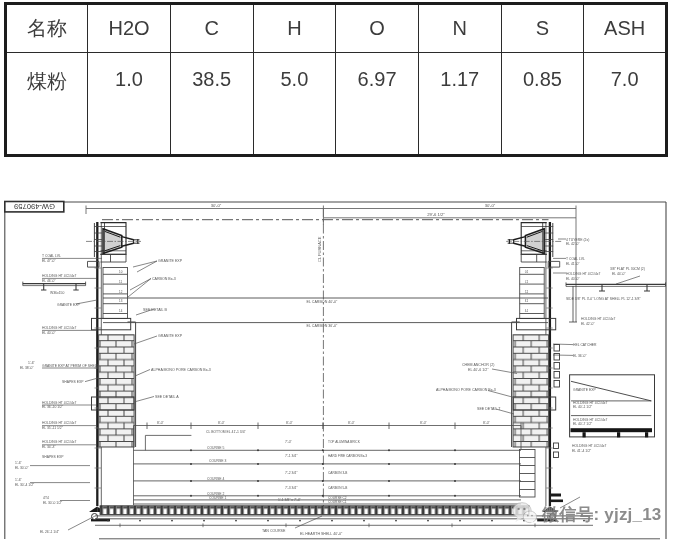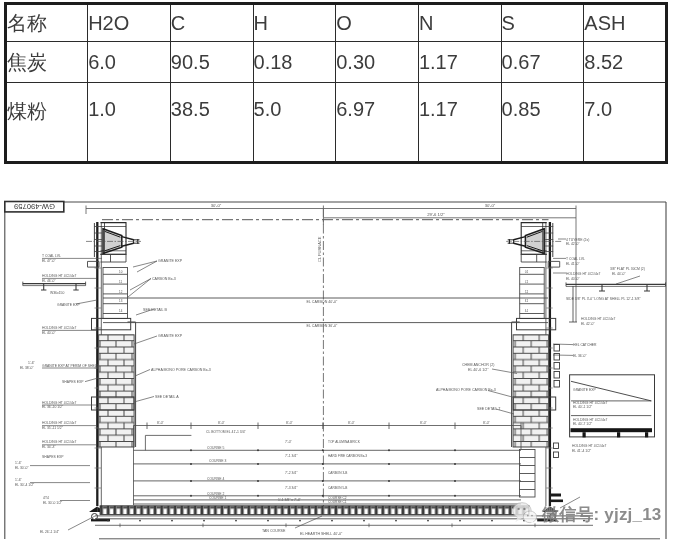--- a/index.html
+++ b/index.html
@@ -1,20 +1,20 @@
 <!DOCTYPE html>
 <html><head>
 <meta charset="utf-8">
 <style>
   html,body{margin:0;padding:0;background:#fff;}
   #page{position:relative;width:674px;height:551px;background:#fff;overflow:hidden;
         font-family:"Liberation Sans",sans-serif;}
   #ctable{position:absolute;left:4px;top:2px;width:664px;height:155px;
           border-collapse:collapse;color:#3c3c3c;}
-  #ctable td{border:1.6px solid #2b2b2b;text-align:left;font-size:20px;
+  #ctable td{border:1.6px solid #2b2b2b;text-align:center;font-size:20px;
              padding:0;vertical-align:middle;}
   #ctable tr.hdr td{height:36px;}
   #ctable tr.r1 td{height:40px;}
   #ctable tr.r2 td{height:63px;vertical-align:top;padding-top:15px;}
   .cn{font-size:19px;}
   svg text{font-family:"Liberation Sans",sans-serif;}
   #wm{position:absolute;left:512px;top:502px;width:160px;height:30px;
       color:rgba(128,128,128,0.9);font-size:17px;font-weight:bold;
       white-space:nowrap;letter-spacing:0.2px;}
 </style>
@@ -36,30 +36,20 @@
     <tbody>
         <tr class="hdr">
       <td class="cn">名称</td>
           <td>H2O</td>
           <td>C</td>
           <td>H</td>
           <td>O</td>
           <td>N</td>
           <td>S</td>
           <td>ASH</td>
-    </tr>
-    <tr class="r1">
-      <td class="cn">焦炭</td>
-          <td>6.0</td>
-          <td>90.5</td>
-          <td>0.18</td>
-          <td>0.30</td>
-          <td>1.17</td>
-          <td>0.67</td>
-          <td>8.52</td>
     </tr>
     <tr class="r2">
       <td class="cn">煤粉</td>
           <td>1.0</td>
           <td>38.5</td>
           <td>5.0</td>
           <td>6.97</td>
           <td>1.17</td>
           <td>0.85</td>
           <td>7.0</td>

